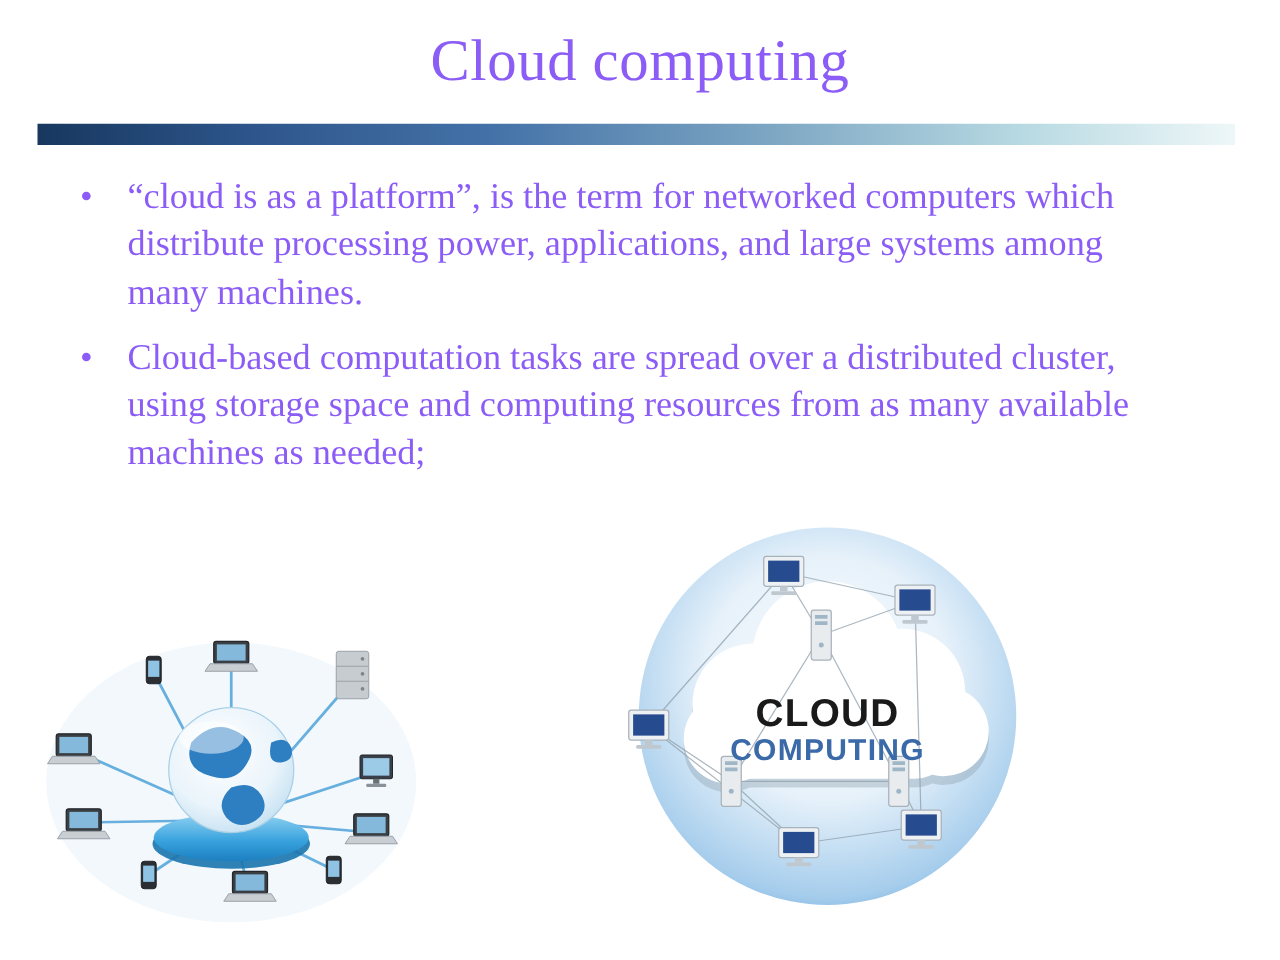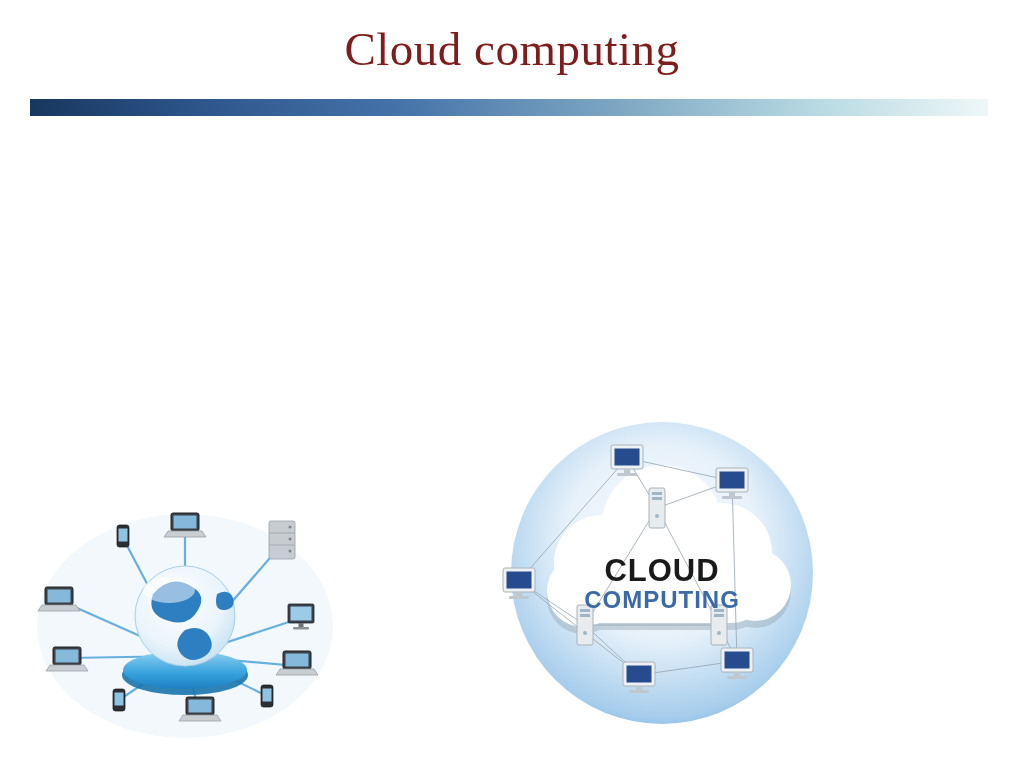--- a/index.html
+++ b/index.html
@@ -3,21 +3,21 @@
 <meta charset="utf-8">
 <style>
   html, body { margin: 0; padding: 0; background: #ffffff; }
   .slide {
     position: relative;
     width: 1024px;
     height: 768px;
     background: #ffffff;
     overflow: hidden;
     font-family: "Liberation Serif", "DejaVu Serif", serif;
-    color: #7f1d1d;
+    color: #8b5cf6;
   }
   .slide-title {
     position: absolute;
     top: 22px;
     left: 0;
     width: 100%;
     margin: 0;
     text-align: center;
     font-size: 47px;
     font-weight: 400;
@@ -87,20 +87,26 @@
 </head>
 <body>
 
 <div class="slide">
 
   <h1 class="slide-title">Cloud computing</h1>
 
   <div class="accent-bar"></div>
 
   <ul class="bullet-list">
+    <li>
+      <span>“cloud is as a platform”, is the term for networked computers which distribute processing power, applications, and large systems among many machines.</span>
+    </li>
+    <li>
+      <span>Cloud-based computation tasks are spread over a distributed cluster, using storage space and computing resources from as many available machines as needed;</span>
+    </li>
   </ul>
 
   <figure class="globe-figure">
     <svg viewBox="0 0 300 240">
       <defs>
         <radialGradient id="globeGrad" cx="42%" cy="35%" r="75%">
           <stop offset="0%" stop-color="#ffffff"></stop>
           <stop offset="60%" stop-color="#eaf4fb"></stop>
           <stop offset="100%" stop-color="#bcdcf0"></stop>
         </radialGradient>

